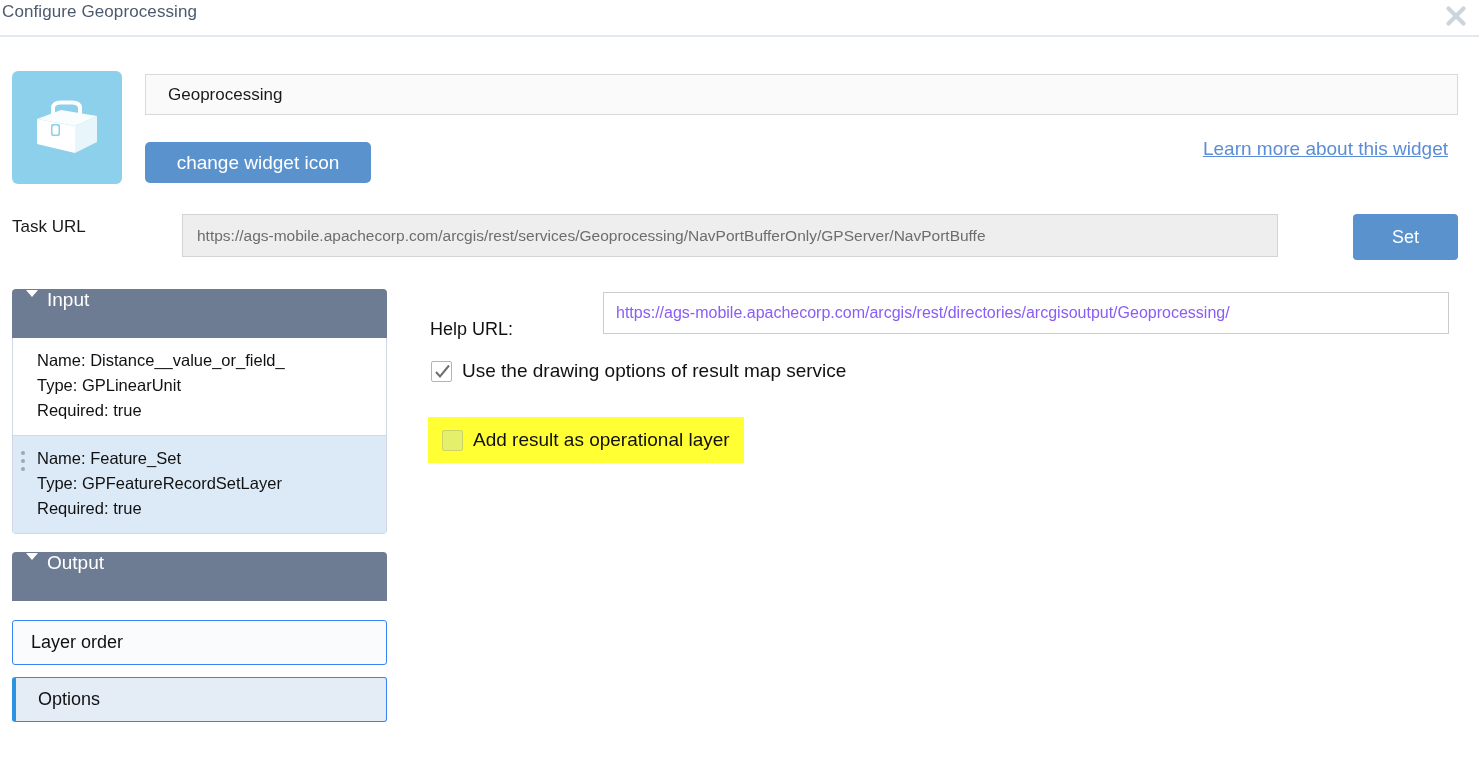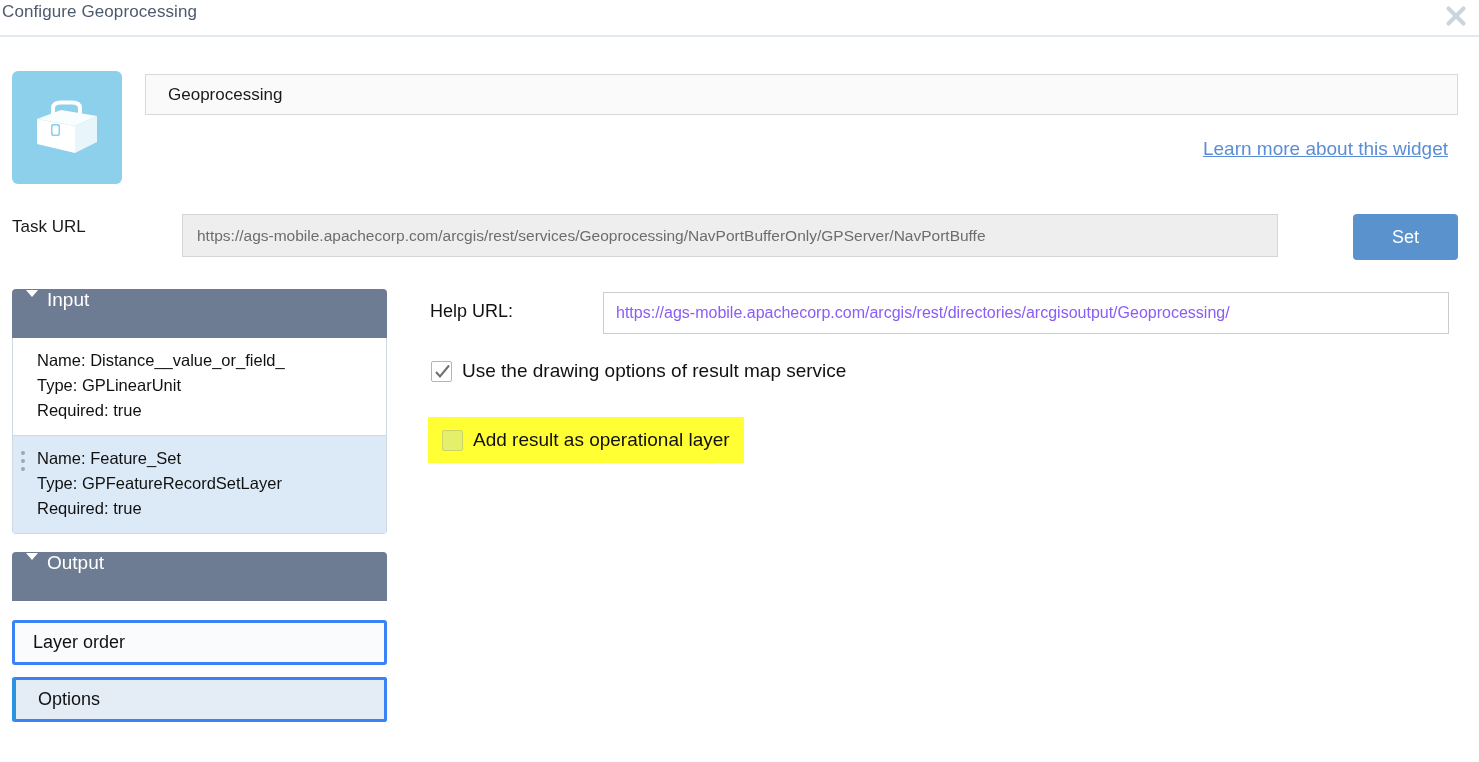--- a/index.html
+++ b/index.html
@@ -162,40 +162,40 @@
     border-radius: 50%;
     background: #9aa7b6;
     margin-bottom: 4px;
   }
   .param-row { white-space: nowrap; }
 
   .output-section { margin-top: 18px; }
   .out-item {
     height: 45px;
     margin-top: 12px;
-    border: 3px solid #3b82f6;
+    border: 1px solid #3b82f6;
     border-radius: 3px;
     background: #fafbfc;
     display: flex; align-items: center;
     padding-left: 18px;
     font-size: 18px;
     color: #111111;
     cursor: pointer;
     text-align: center;
   }
   .out-item.first { margin-top: 19px; }
   .out-item.selected {
     background: #e4ecf6;
     border-left: 4px solid #2b93e0;
     padding-left: 22px;
   }
 
   
   .help-url-label {
-    position: absolute; left: 430px; top: 301px;
+    position: absolute; left: 430px; top: 319px;
     font-size: 18px; color: #111111;
   }
   .help-url-input {
     position: absolute; left: 603px; top: 292px;
     width: 846px; height: 42px;
     background: #ffffff;
     border: 1px solid #cccccc;
     font-family: "Liberation Sans", sans-serif;
     font-size: 16px;
     color: #8b5cf6;
@@ -261,20 +261,21 @@
 
       <path d="M44 29 L66 19 L66 45 L44 56 Z" fill="#ffffff" opacity="0.8"></path>
 
       <rect x="20" y="27" width="9" height="12" rx="2" fill="#8dd0ec"></rect>
       <rect x="21.5" y="28.5" width="6" height="9" rx="1.5" fill="#ffffff"></rect>
     </svg>
   </div>
 
   <input class="widget-name-input" type="text" value="Geoprocessing" style="">
 
+  <button class="change-icon-btn">change widget icon</button>
 
   <a class="learn-more" href="#">Learn more about this widget</a>
 
   <div class="task-url-label">Task URL</div>
   <input class="task-url-input" type="text" value="https://ags-mobile.apachecorp.com/arcgis/rest/services/Geoprocessing/NavPortBufferOnly/GPServer/NavPortBuffe" style="">
   <button class="set-btn">Set</button>
 
   <div class="left-panel">
 
     <div class="section-header">

